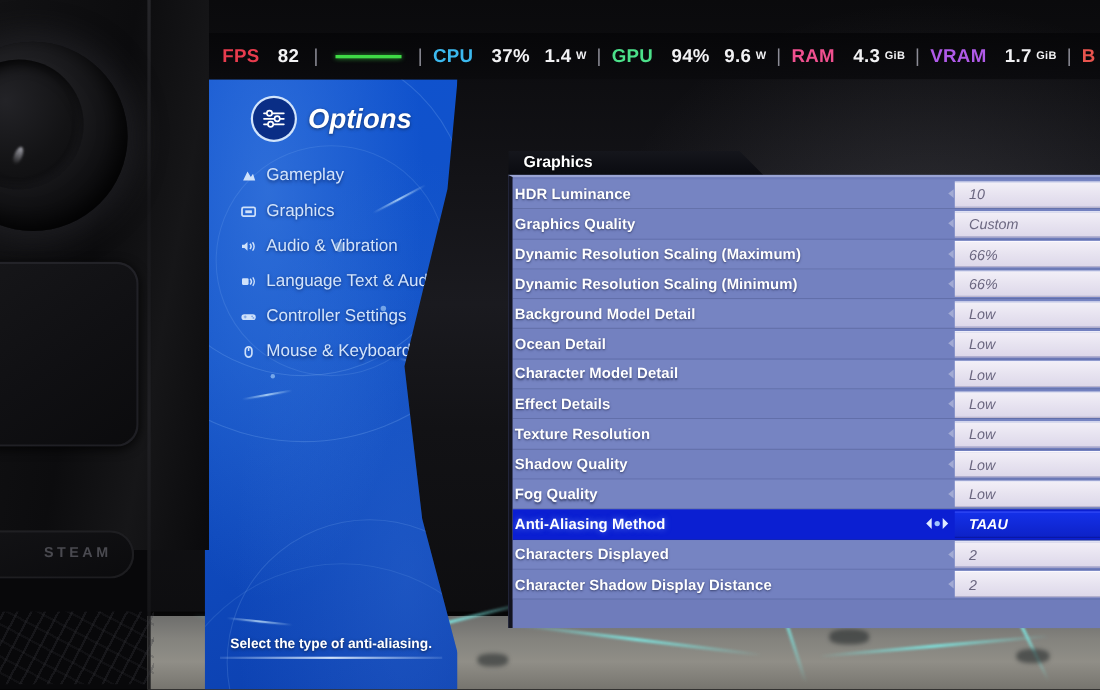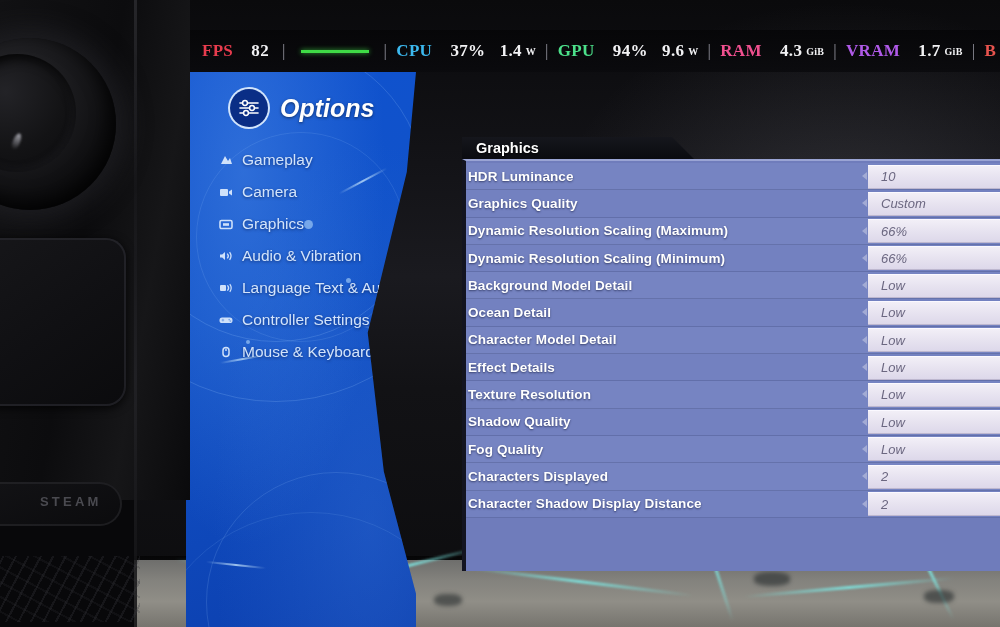--- a/index.html
+++ b/index.html
@@ -117,21 +117,21 @@
     background: linear-gradient(180deg, rgba(0,0,0,.65), rgba(0,0,0,0));
   }
 
   
   #perf-bar {
     position: absolute; left: 134px; top: 30px;
     width: 866px; height: 42px;
     display: flex; align-items: center;
     padding-left: 68px;
     background: linear-gradient(180deg, rgba(6,6,8,.92), rgba(10,10,13,.88));
-    font-family: Liberation Serif, serif;
+    font-family: Liberation Sans, sans-serif;
     font-weight: bold; font-size: 17px;
     letter-spacing: .3px;
     white-space: nowrap;
     z-index: 30;
   }
   .perf-label { margin-right: 4px; }
   .perf-val { color: #f2f2f4; margin-right: 4px; }
   .perf-unit { font-size: 10px; vertical-align: super; color: #f2f2f4; }
   .perf-sep { color: #8c8c96; margin: 0 9px; font-weight: normal; }
   .gap-sm { display: inline-block; width: 16px; }
@@ -396,29 +396,20 @@
 
       <div class="menu-item">
         <span class="menu-icon">
           <svg width="14" height="12" viewBox="0 0 14 12" aria-hidden="true">
             <path d="M2 10 L6 2 L9 7 L11 4 L13 10 Z" fill="#cfe1fa"></path>
           </svg>
         </span>
         <span>Gameplay</span>
       </div>
 
-      <div class="menu-item">
-        <span class="menu-icon">
-          <svg width="14" height="12" viewBox="0 0 14 12" aria-hidden="true">
-            <rect x="1" y="3" width="8" height="7" rx="1" fill="#cfe1fa"></rect>
-            <path d="M10 5.5 L13 3.5 L13 9.5 L10 7.5 Z" fill="#cfe1fa"></path>
-          </svg>
-        </span>
-        <span>Camera</span>
-      </div>
 
       <div class="menu-item">
         <span class="menu-icon">
           <svg width="14" height="12" viewBox="0 0 14 12" aria-hidden="true">
             <rect x="1" y="2.5" width="12" height="8" rx="1.4" fill="none" stroke="#cfe1fa" stroke-width="1.6"></rect>
             <rect x="4" y="5.2" width="6" height="2.6" fill="#cfe1fa"></rect>
           </svg>
         </span>
         <span>Graphics</span>
       </div>
@@ -463,20 +454,24 @@
           <svg width="14" height="12" viewBox="0 0 14 12" aria-hidden="true">
             <rect x="4" y="1.4" width="6" height="9.2" rx="3" fill="none" stroke="#cfe1fa" stroke-width="1.5"></rect>
             <line x1="7" y1="2.4" x2="7" y2="5" stroke="#cfe1fa" stroke-width="1.4"></line>
           </svg>
         </span>
         <span>Mouse &amp; Keyboard Settings</span>
       </div>
 
     </div>
 
+    <div id="hint-wrap">
+      <div id="hint-text">Select the type of anti-aliasing.</div>
+      <div id="hint-rule"></div>
+    </div>
   </div>
 
   <div id="settings-panel">
     <div id="panel-tab">
       <span id="panel-tab-label">Graphics</span>
     </div>
     <div id="panel-body">
         <div class="row">
           <span class="row-label">HDR Luminance</span>
           <span class="val-arrow"></span>
@@ -545,20 +540,33 @@
           <span class="val-arrow"></span>
           <span class="row-value-box">
             <span class="row-value">Low</span>
           </span>
         </div>
         <div class="row">
           <span class="row-label">Fog Quality</span>
           <span class="val-arrow"></span>
           <span class="row-value-box">
             <span class="row-value">Low</span>
+          </span>
+        </div>
+        <div class="row alt selected">
+          <span class="row-label">Anti-Aliasing Method</span>
+          <span class="lr-selector">
+            <svg width="22" height="12" viewBox="0 0 22 12" aria-hidden="true">
+              <path d="M6 1 L1 6 L6 11 Z" fill="#dfeaff"></path>
+              <path d="M16 1 L21 6 L16 11 Z" fill="#dfeaff"></path>
+              <circle cx="11" cy="6" r="2.4" fill="#9ec4ff"></circle>
+            </svg>
+          </span>
+          <span class="row-value-box">
+            <span class="row-value">TAAU</span>
           </span>
         </div>
         <div class="row">
           <span class="row-label">Characters Displayed</span>
           <span class="val-arrow"></span>
           <span class="row-value-box">
             <span class="row-value">2</span>
           </span>
         </div>
         <div class="row alt">

